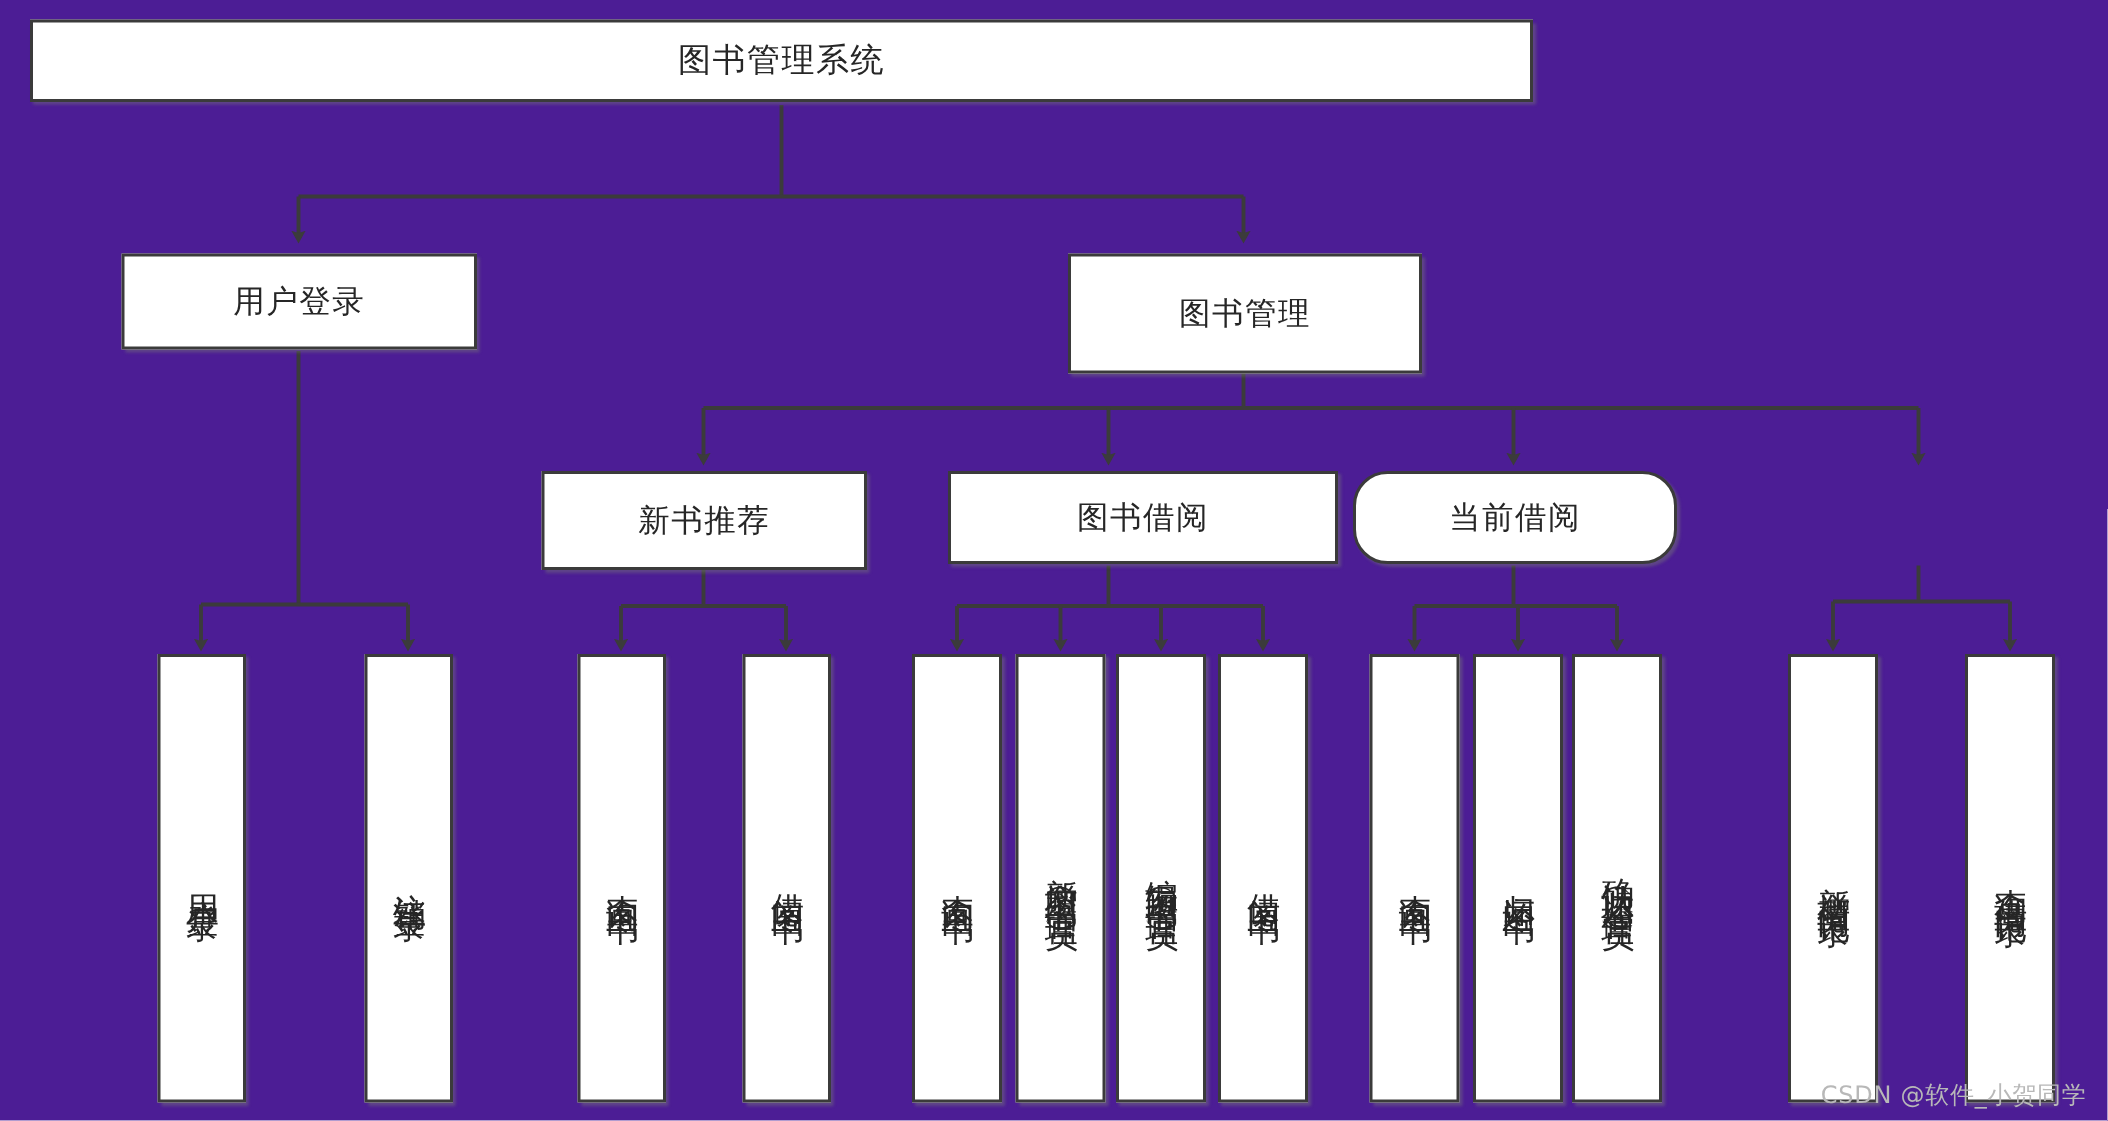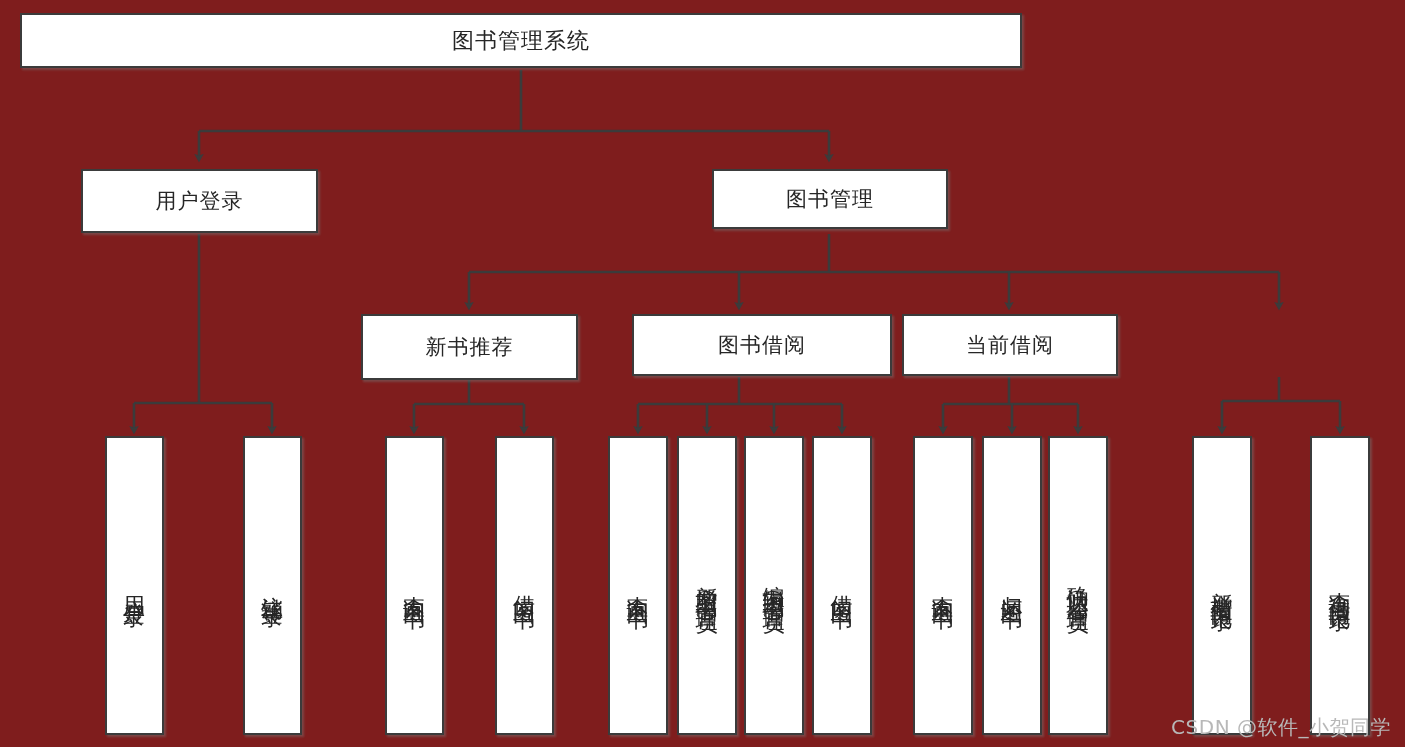--- a/index.html
+++ b/index.html
@@ -8,21 +8,21 @@
     padding: 0;
     background: #ffffff;
   }
   body {
     font-family: "DejaVu Sans", "Liberation Sans", sans-serif;
   }
   #diagram-root {
     position: relative;
     width: 1405px;
     height: 747px;
-    background: #7f1d1d;
+    background: #4c1d95;
     overflow: hidden;
   }
   #edges-layer {
     position: absolute;
     left: 0;
     top: 0;
     width: 1405px;
     height: 747px;
     pointer-events: none;
   }
@@ -63,21 +63,21 @@
     font-size: 22px;
     line-height: 1.05;
     letter-spacing: 4px;
     white-space: nowrap;
     max-height: 100%;
   }
   .watermark {
     position: absolute;
     right: 14px;
     bottom: 6px;
-    font-size: 20px;
+    font-size: 16px;
     color: #b8b8b8;
     letter-spacing: 0.5px;
     white-space: nowrap;
     user-select: none;
   }
 </style>
 </head>
 <body>
 
 <div id="diagram-root">
@@ -132,31 +132,31 @@
     </g>
   </svg>
 
   <div class="node horiz root" style="left:20px; top:13px; width:1002px; height:55px;">
     <span class="node-label">图书管理系统</span>
   </div>
 
   <div class="node horiz" style="left:81px; top:169px; width:237px; height:64px;">
     <span class="node-label">用户登录</span>
   </div>
-  <div class="node horiz" style="left:712px; top:169px; width:236px; height:60px;">
+  <div class="node horiz" style="left:712px; top:169px; width:236px; height:80px;">
     <span class="node-label">图书管理</span>
   </div>
 
   <div class="node horiz" style="left:361px; top:314px; width:217px; height:66px;">
     <span class="node-label">新书推荐</span>
   </div>
   <div class="node horiz" style="left:632px; top:314px; width:260px; height:62px;">
     <span class="node-label">图书借阅</span>
   </div>
-  <div class="node horiz" style="left:902px; top:314px; width:216px; height:62px;">
+  <div class="node horiz" style="left:902px; top:314px; width:216px; height:62px;border-radius:23px;">
     <span class="node-label">当前借阅</span>
   </div>
 
   <div class="node vert" style="left:105px; top:436px; width:59px; height:299px;">
     <span class="node-label">用户登录</span>
   </div>
   <div class="node vert" style="left:243px; top:436px; width:59px; height:299px;">
     <span class="node-label">注销登录</span>
   </div>
 

